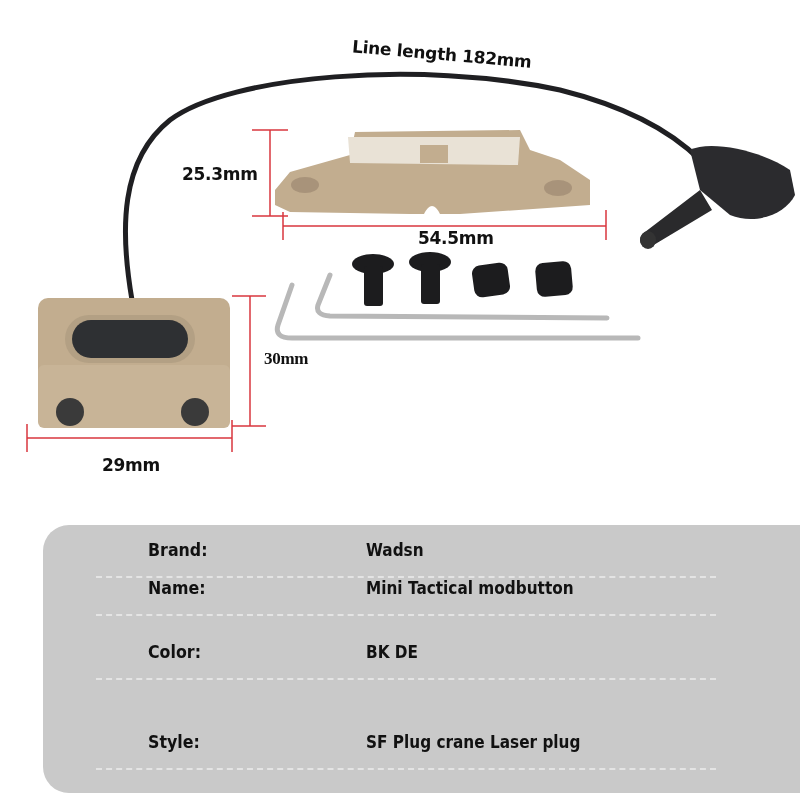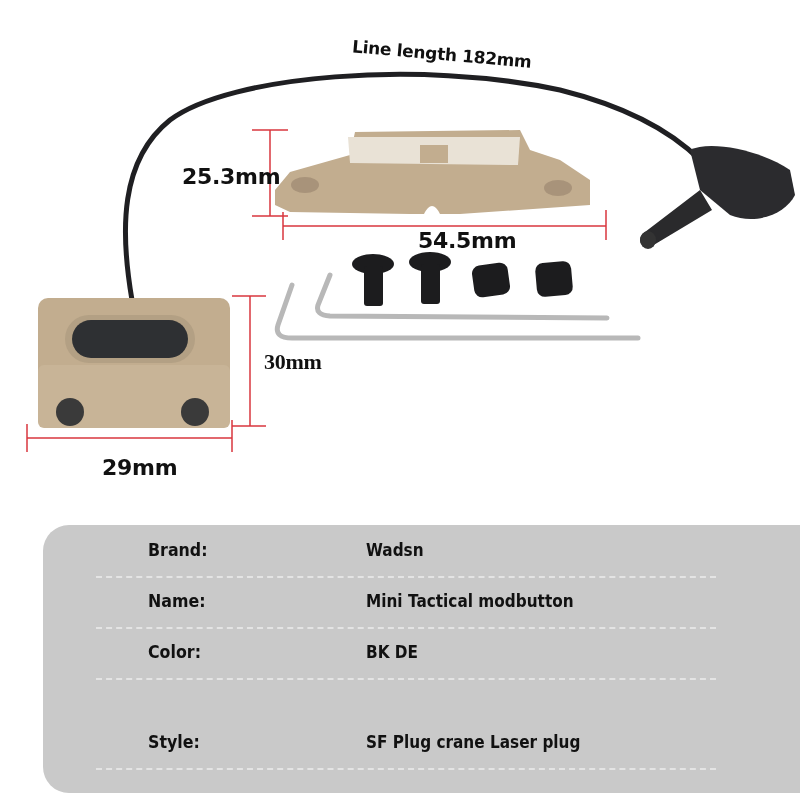--- a/index.html
+++ b/index.html
@@ -1,18 +1,18 @@
 <!DOCTYPE html>
 <html><head>
 <meta charset="utf-8">
 <style>
   html, body { margin: 0; padding: 0; }
   body { width: 800px; height: 800px; background: #ffffff; position: relative; overflow: hidden; font-family: "DejaVu Sans", sans-serif; }
   .abs { position: absolute; }
-  .dim { font-weight: bold; color: #111; font-size: 22px; letter-spacing: -0.3px; }
+  .dim { font-weight: bold; color: #111; font-size: 17px; letter-spacing: -0.3px; }
   svg { position: absolute; left: 0; top: 0; }
   .panel { left: 43px; top: 525px; width: 790px; height: 268px; background: #c9c9c9; border-radius: 26px; padding-left: 21px; }
   .row { position: absolute; left: 53px; width: 620px; height: 51px; border-bottom: 2px dashed #e4e4e4; }
   .row .lbl { position: absolute; left: 52px; top: 14px; font-weight: bold; font-size: 18px; color: #111; transform: scaleX(0.88); transform-origin: left; }
   .row .val { position: absolute; left: 270px; top: 14px; font-weight: bold; font-size: 18px; color: #111; transform: scaleX(0.85); transform-origin: left; white-space: nowrap; }
 </style>
 </head>
 <body>
 
 <svg width="800" height="520" viewBox="0 0 800 520">
@@ -80,21 +80,21 @@
 <div class="abs dim" style="left:182px; top:164px;">25.3mm</div>
 <div class="abs dim" style="left:418px; top:228px;">54.5mm</div>
 <div class="abs dim" style="left:264px; top:349px;font-family:Liberation Serif, serif;">30mm</div>
 <div class="abs dim" style="left:102px; top:455px;">29mm</div>
 
 <div class="abs panel">
   <div class="row" style="top:0px;">
     <span class="lbl">Brand:</span>
     <span class="val">Wadsn</span>
   </div>
-  <div class="row" style="top:51px;text-decoration:underline;">
+  <div class="row" style="top:38px;text-decoration:underline;">
     <span class="lbl">Name:</span>
     <span class="val">Mini Tactical modbutton</span>
   </div>
   <div class="row" style="top:102px;text-align:center;">
     <span class="lbl">Color:</span>
     <span class="val">BK DE</span>
   </div>
   <div class="row" style="top:192px;">
     <span class="lbl">Style:</span>
     <span class="val">SF Plug crane Laser plug</span>

